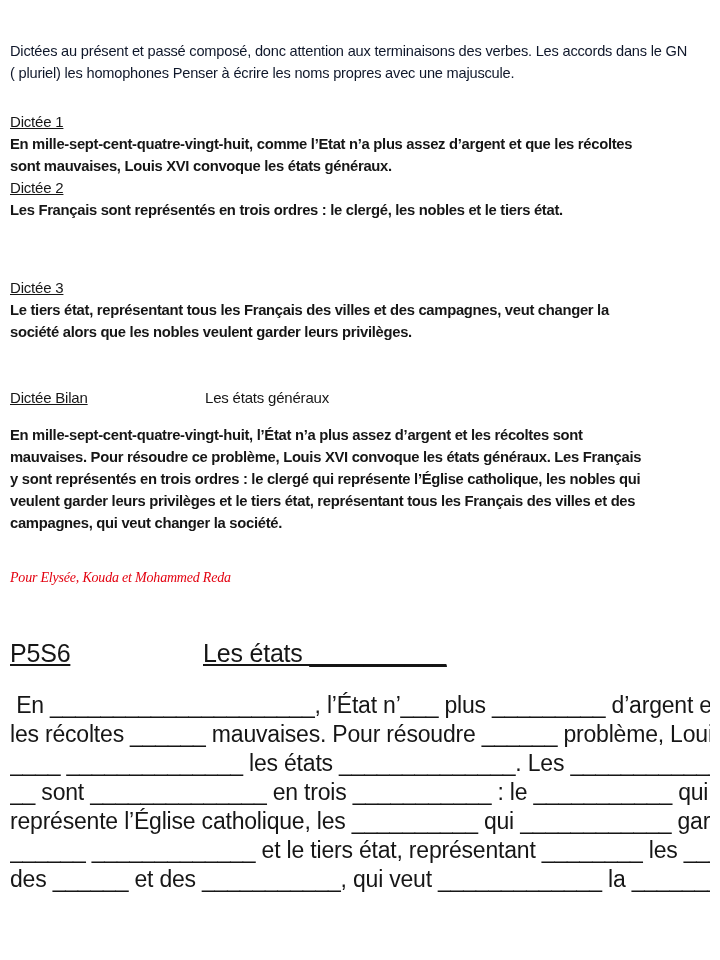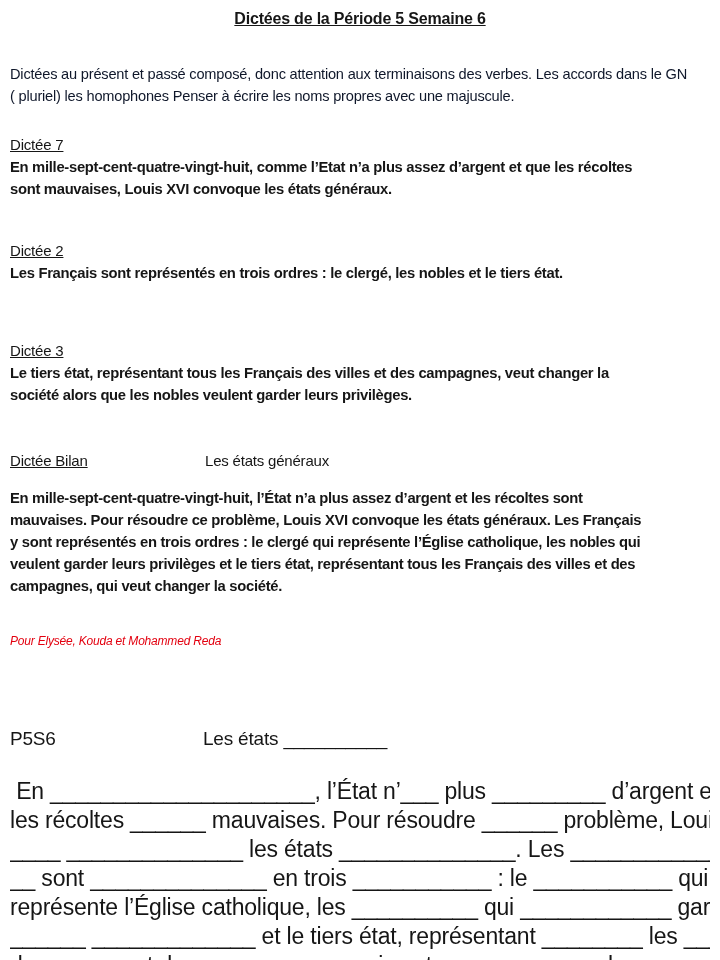--- a/index.html
+++ b/index.html
@@ -44,68 +44,69 @@
     overflow: hidden;
     font-weight: bold;
   }
   .heading {
     font-size: 15px;
     line-height: 22px;
     letter-spacing: -0.2px;
   }
   .u { text-decoration: underline; }
   .sec-1 { margin-top: 27px; }
-  .sec-2 { margin-top: 40px; }
+  .sec-2 { }
   .sec-3 { margin-top: 56px; }
   .bilan-row {
     margin-top: 44px;
     display: flex;
     font-size: 15px;
     line-height: 22px;
     letter-spacing: -0.2px;
   }
   .bilan-head-cell { width: 195px; flex: 0 0 auto; }
   .bilan-para { margin-top: 15px; }
   .dedication {
     margin-top: 33px;
     color: #e3000f;
     font-style: italic;
-    font-size: 12px;
+    font-size: 14px;
     line-height: 22px;
     letter-spacing: -0.2px;
+    font-family: Liberation Serif, serif;
   }
   .ex-header {
-    margin-top: 74px;
+    margin-top: 51px;
     display: flex;
-    font-size: 19px;
+    font-size: 25px;
     line-height: 26px;
     letter-spacing: -0.2px;
+    text-decoration: underline;
   }
   .ex-code { width: 193px; flex: 0 0 auto; }
   .ex-para {
     margin-top: 25px;
     font-size: 23px;
     line-height: 29px;
     letter-spacing: -0.2px;
     white-space: pre;
     overflow: hidden;
   }
 </style>
 </head>
 <body>
 
 <div class="page">
 
-  <div class="title">Dictées de la Période 5 Semaine 6</div>
 
   <div class="note">Dictées au présent et passé composé, donc attention aux terminaisons des verbes. Les accords dans le GN
 ( pluriel) les homophones Penser à écrire les noms propres avec une majuscule.</div>
 
   <div class="sec-1">
-    <div class="heading"><span class="u">Dictée 7</span></div>
+    <div class="heading"><span class="u">Dictée 1</span></div>
     <div class="para">En mille-sept-cent-quatre-vingt-huit, comme l’Etat n’a plus assez d’argent et que les récoltes
 sont mauvaises, Louis XVI convoque les états généraux.</div>
   </div>
 
   <div class="sec-2">
     <div class="heading"><span class="u">Dictée 2</span></div>
     <div class="para">Les Français sont représentés en trois ordres : le clergé, les nobles et le tiers état.</div>
   </div>
 
   <div class="sec-3">

